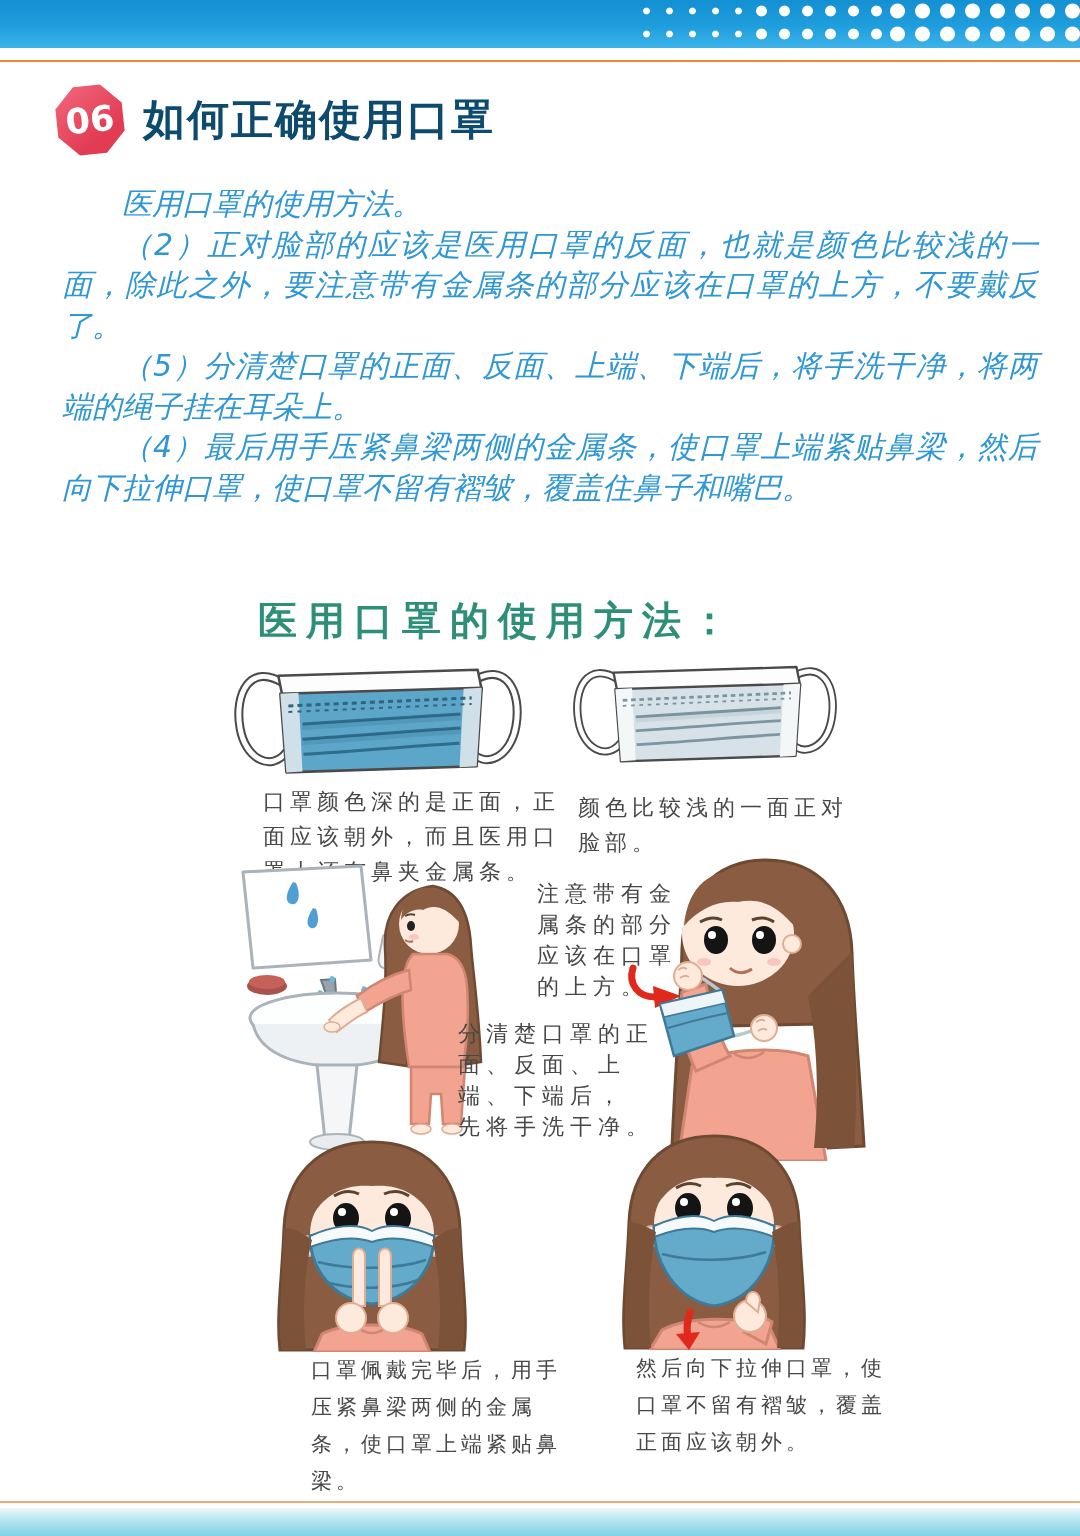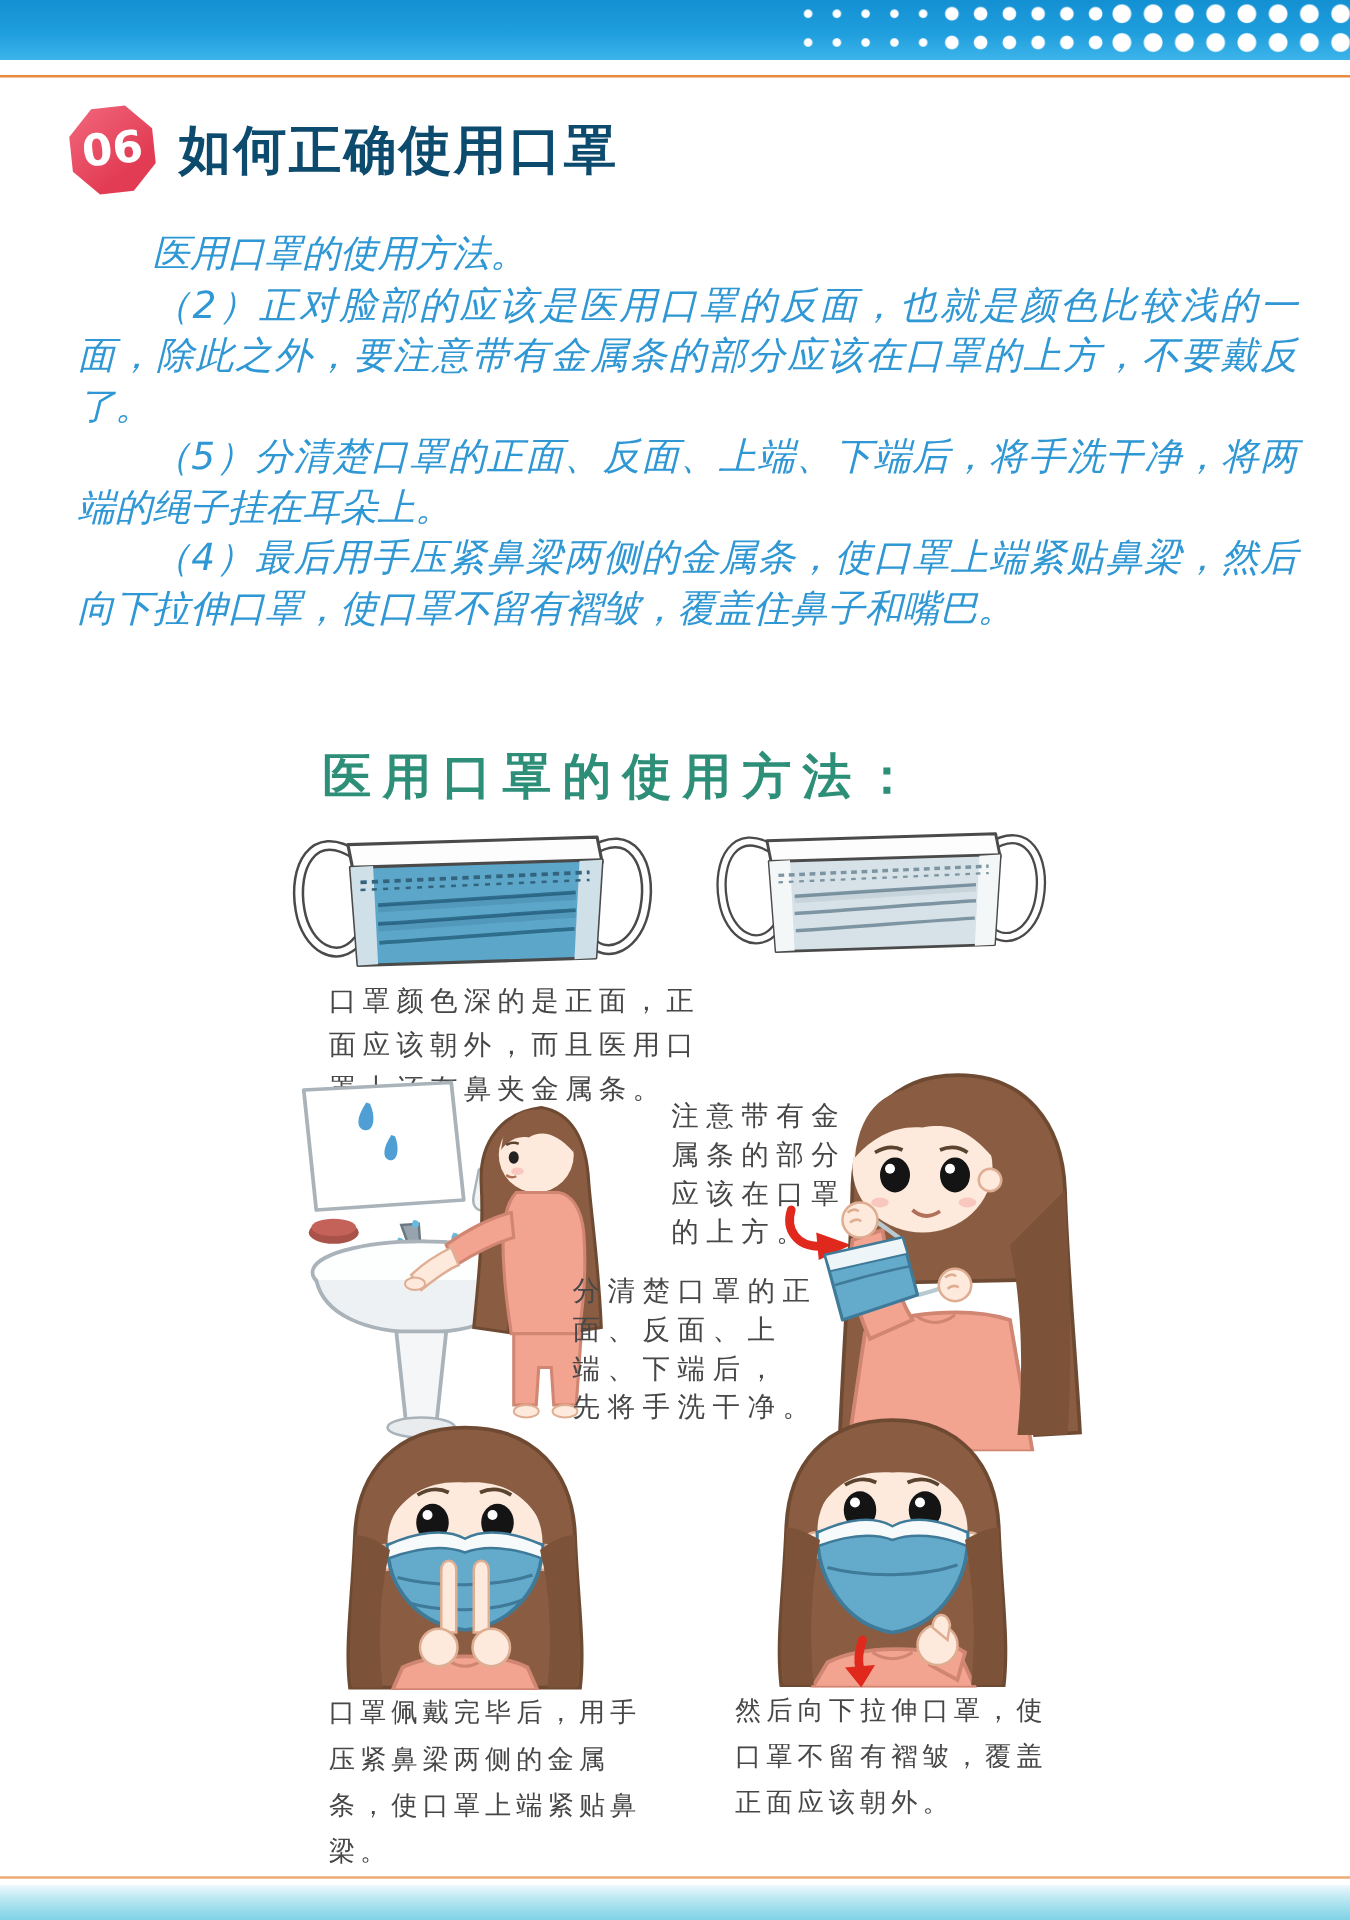--- a/index.html
+++ b/index.html
@@ -34,21 +34,21 @@
   .intro{position:absolute;left:62px;top:184px;width:976px;color:#2f97d4;
          font-size:30px;line-height:40.5px;text-align:justify;font-style:italic;}
   .intro p{margin:0;text-indent:2em;}
 
   
   .fig-heading{position:absolute;left:258px;top:594px;margin:0;color:#2d8f78;
                font-size:39px;font-weight:bold;letter-spacing:9px;}
   .cap{position:absolute;color:#474747;white-space:pre-line;font-weight:500;}
   .cap-mask{font-size:22px;letter-spacing:5px;line-height:35px;}
   .cap-note{font-size:22px;letter-spacing:6px;line-height:31px;}
-  .cap-bottom{font-size:21px;letter-spacing:4px;line-height:37px;}
+  .cap-bottom{font-size:21px;letter-spacing:4px;line-height:37px;margin-left:48px;}
   .cap-front{left:263px;top:784px;width:320px;}
   .cap-back{left:578px;top:790px;width:300px;}
   .cap-metal{left:537px;top:878px;width:180px;}
   .cap-wash{left:458px;top:1018px;width:210px;}
   .cap-press{left:263px;top:1352px;width:290px;}
   .cap-stretch{left:588px;top:1350px;width:290px;}
   .art{position:absolute;}
   .a-maskfront{left:232px;top:643px;width:292px;height:147px;}
   .a-maskback{left:553px;top:643px;width:304px;height:134px;}
   .a-wash{left:233px;top:862px;width:272px;height:292px;}
@@ -115,20 +115,22 @@
     <path d="M56,68 L238,60" stroke="#7d95a2" stroke-width="2" stroke-dasharray="4 5" fill="none"></path>
     <path d="M70,80 C120,77 190,72 227,70" stroke="#7d95a2" stroke-width="3" fill="none"></path>
     <path d="M70,95 C120,92 190,86 227,84" stroke="#7d95a2" stroke-width="3" fill="none"></path>
     <path d="M71,110 C120,107 190,101 226,99" stroke="#7d95a2" stroke-width="3" fill="none"></path>
     <path d="M70,80 C120,77 190,72 227,70 L227,76 C190,78 120,83 70,86 Z" fill="rgba(90,115,130,0.12)"></path>
   </svg>
 
   <div class="cap cap-mask cap-front">口罩颜色深的是正面，正
 面应该朝外，而且医用口
 罩上还有鼻夹金属条。</div>
+  <div class="cap cap-mask cap-back">颜色比较浅的一面正对
+脸部。</div>
 
   <svg class="art a-wash" viewBox="0 0 272 292">
     <path d="M10,10 L128,4 L138,98 L20,106 Z" fill="#ffffff" stroke="#a9b3b9" stroke-width="3" stroke-linejoin="round"></path>
     <path d="M60,20 C52,32 52,40 58,42 C66,44 68,32 63,21 Z" fill="#4f9fd4"></path>
     <path d="M80,46 C73,57 73,64 78,66 C85,68 87,57 83,47 Z" fill="#4f9fd4"></path>
     <path d="M150,74 C158,66 168,70 166,80 L160,104 C150,110 144,104 146,94 Z" fill="#f2f5f6" stroke="#a9b3b9" stroke-width="2"></path>
     <ellipse cx="34" cy="124" rx="20" ry="9" fill="#a9524a"></ellipse>
     <ellipse cx="34" cy="120" rx="18" ry="7" fill="#c4625a"></ellipse>
     <path d="M88,118 L102,117 L103,131 C114,130 122,136 123,145 L109,147 C107,141 101,139 96,140 Z" fill="#97a4ad" stroke="#6c7880" stroke-width="2"></path>
     <path d="M110,144 C113,156 109,166 101,172 L117,178 C125,168 125,154 121,144 Z" fill="#6cb8dc"></path>

